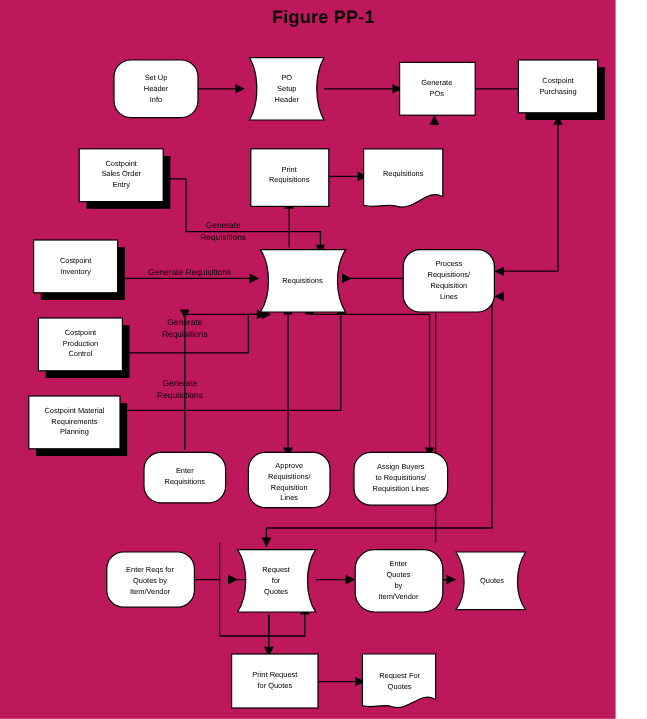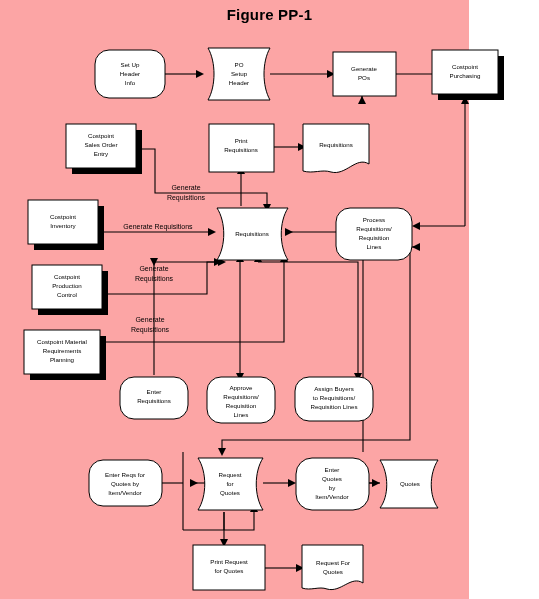--- a/index.html
+++ b/index.html
@@ -1,18 +1,18 @@
 <!DOCTYPE html>
 <html><head>
 <meta charset="utf-8">
 <style>
   html,body{margin:0;padding:0;background:#ffffff;}
   body{width:539px;height:599px;overflow:hidden;
        font-family:"Liberation Sans","DejaVu Sans",sans-serif;}
-  #canvas{position:relative;width:469px;height:599px;background:#fca5a5;}
+  #canvas{position:relative;width:513px;height:599px;background:#be185d;}
   svg.layer{position:absolute;left:0;top:0;width:539px;height:599px;}
   .ttl{position:absolute;left:0;top:6px;width:539px;text-align:center;
        font-size:15px;font-weight:bold;color:#000;letter-spacing:.2px;}
   text{font-family:"Liberation Sans","DejaVu Sans",sans-serif;
        font-size:6.2px;fill:#000;text-anchor:middle;}
   text.edge{font-size:7px;}
   .shp{fill:#ffffff;stroke:#000000;stroke-width:1;}
   .shadow{fill:#000000;stroke:none;}
   .ln{stroke:#000000;stroke-width:1.1;fill:none;}
 </style>

